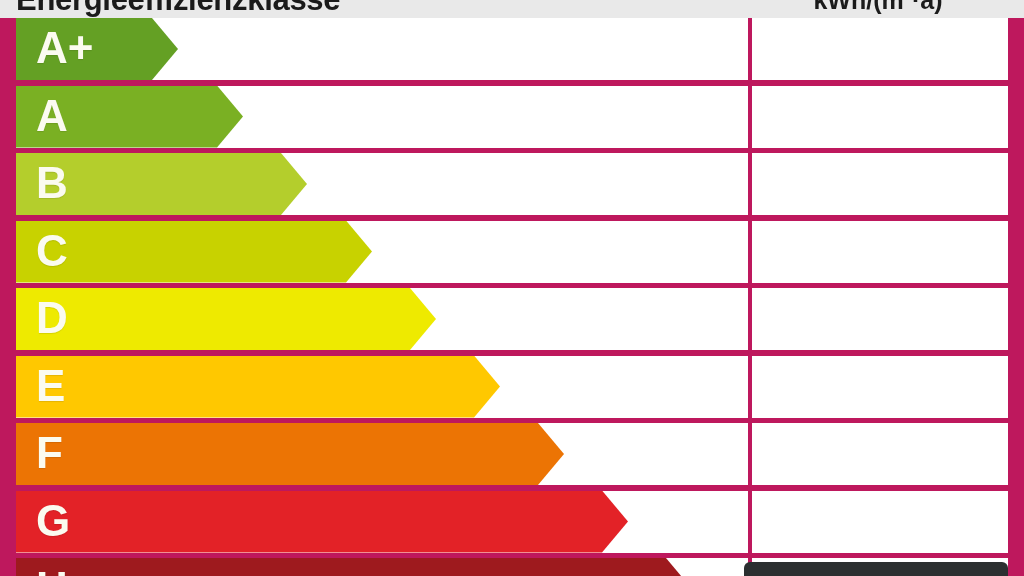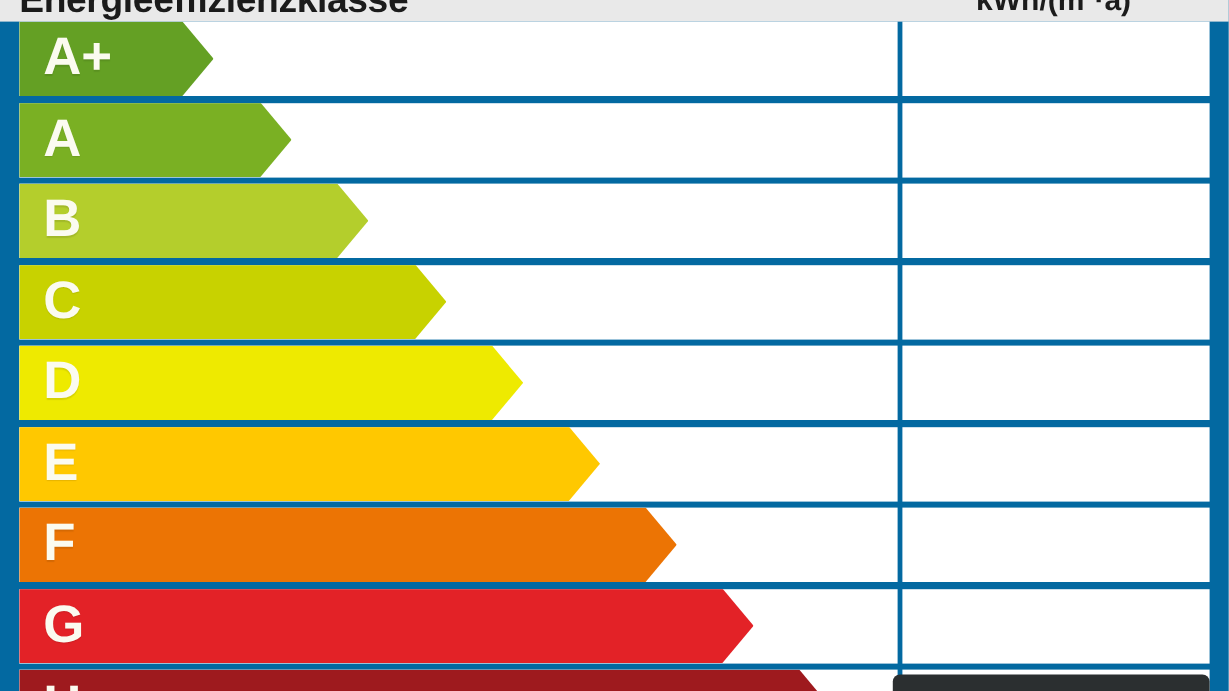--- a/index.html
+++ b/index.html
@@ -10,21 +10,21 @@
     height: 576px;
     overflow: hidden;
     background: #e9e9e9;
     font-family: "Liberation Sans", sans-serif;
   }
 
   #scale-wrap {
     position: relative;
     width: 1024px;
     height: 576px;
-    background: #0369a1;
+    background: #be185d;
   }
 
   
   .header-row {
     position: absolute;
     left: 0;
     top: -18px;
     width: 1024px;
     height: 36px;
     background: #e9e9e9;

